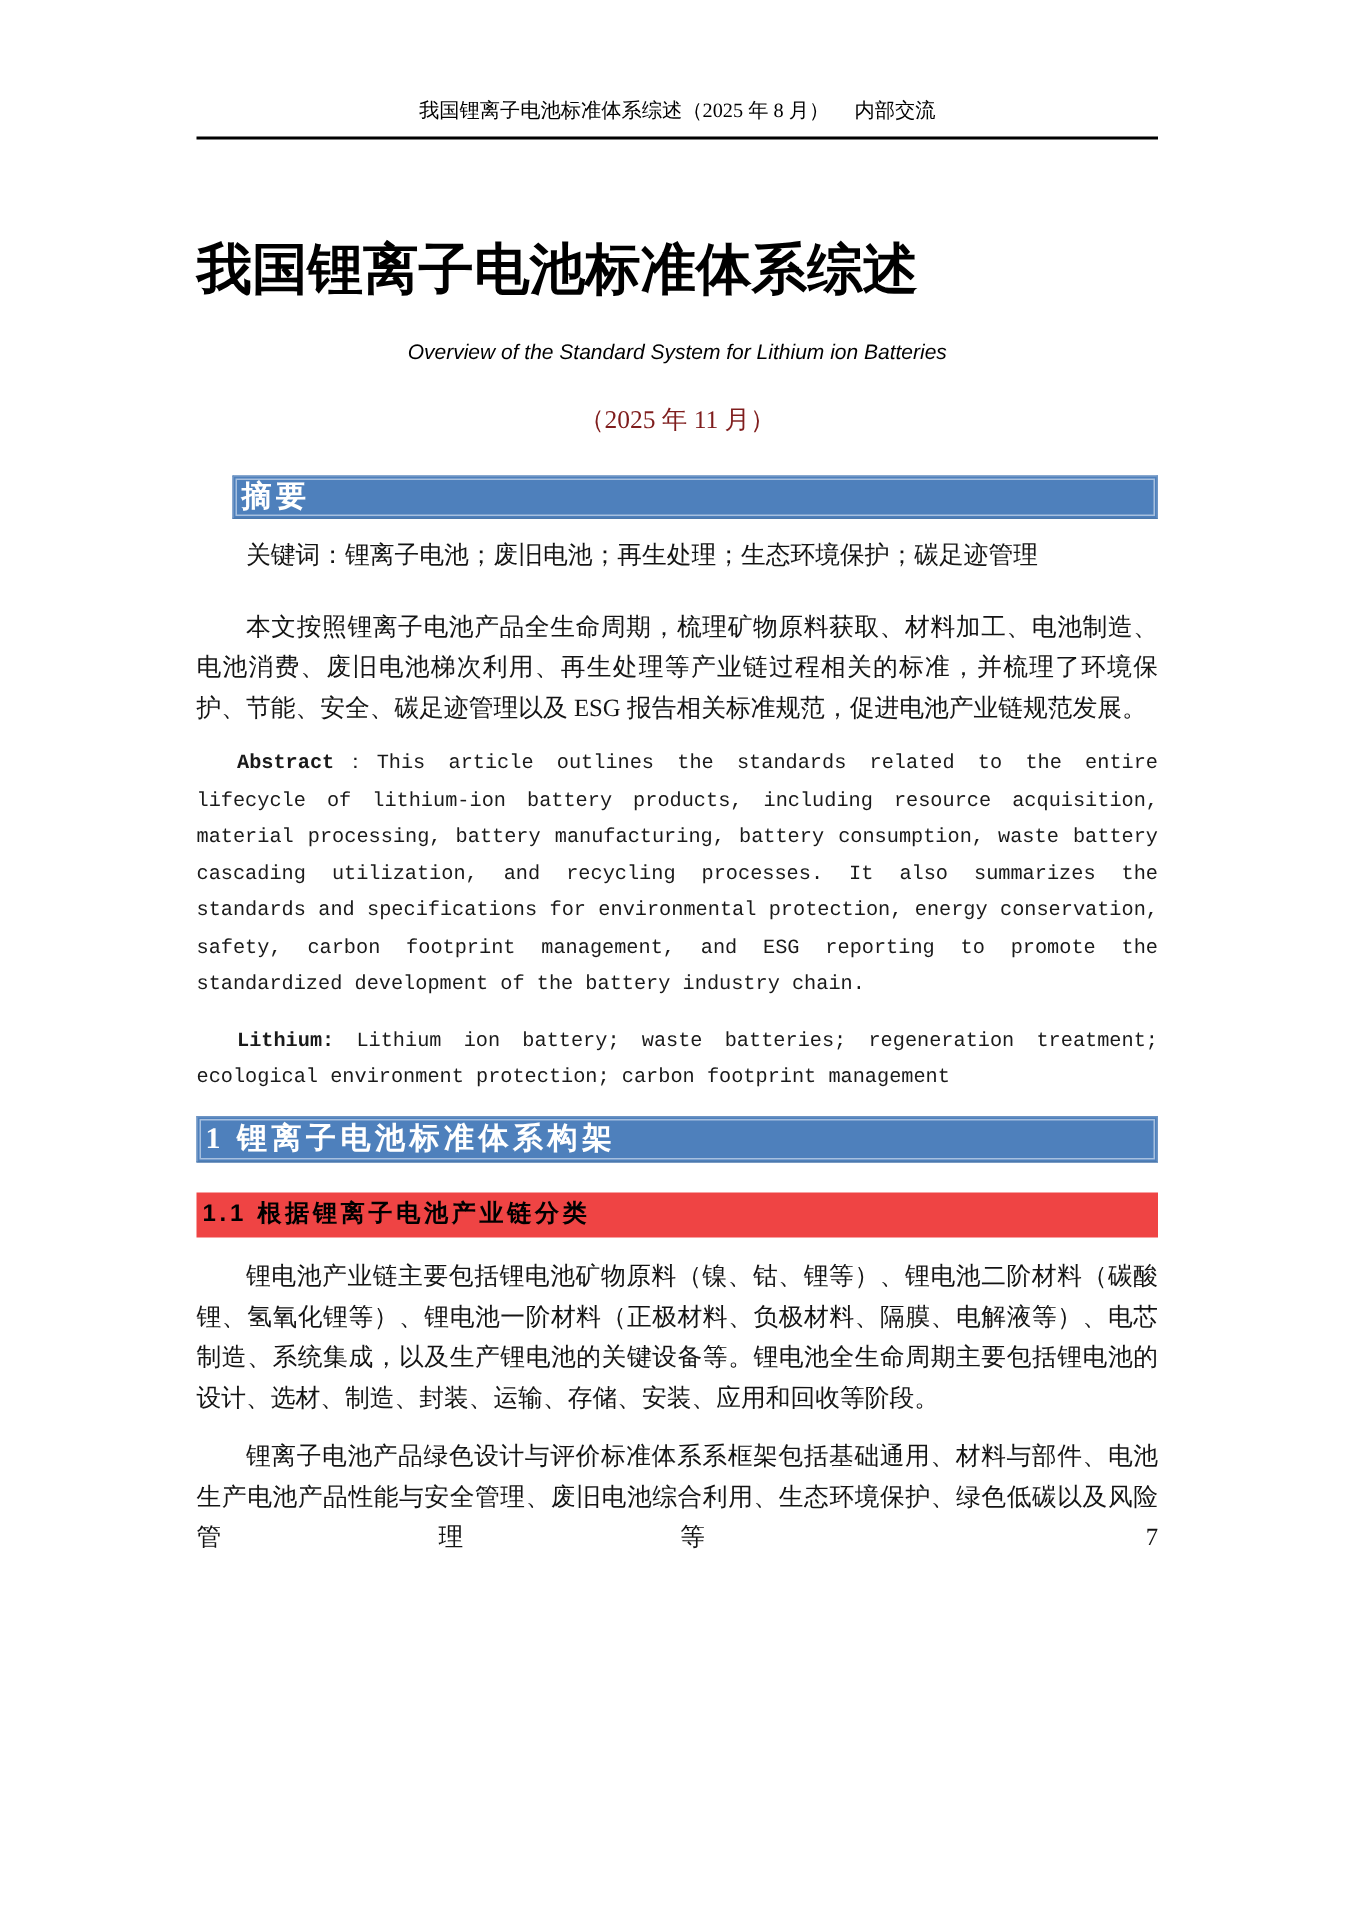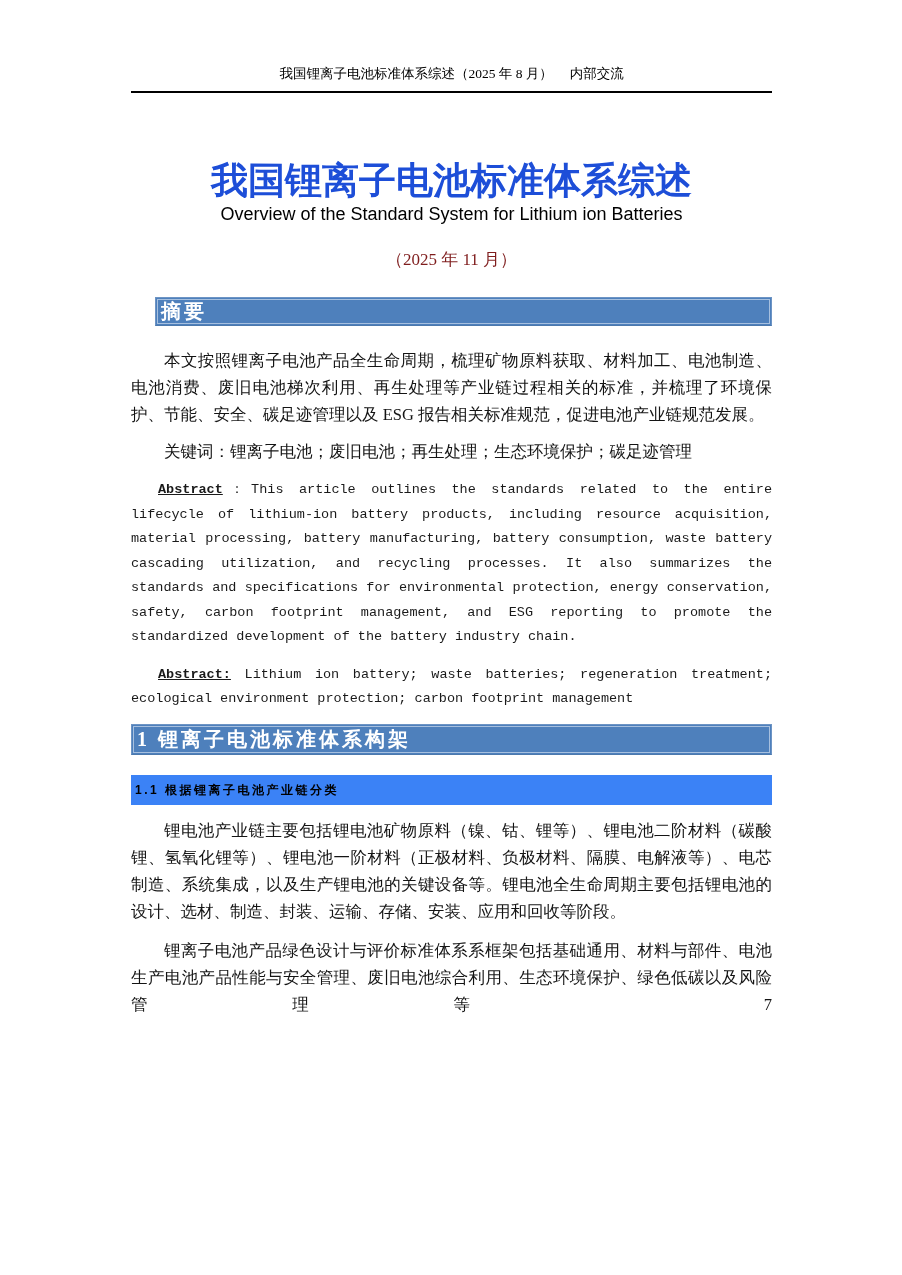--- a/index.html
+++ b/index.html
@@ -18,32 +18,34 @@
     margin-top:64px;
     text-align:center;
     font-size:13.5px;
     line-height:20px;
     color:#000;
     padding-bottom:7px;
     border-bottom:2.5px solid #000;
   }
   .title-cn{
     margin:66px 0 0 0;
-    text-align:center;
+    text-align:left;
     font-size:37px;
     line-height:44px;
     font-weight:bold;
-    color:#1d4ed8;
+    color:#000000;
   }
   .title-en{
+    margin-top:20px;
     text-align:center;
-    font-size:18px;
+    font-size:14px;
     line-height:22px;
     font-family:"Liberation Sans","DejaVu Sans",sans-serif;
     color:#000;
+    font-style:italic;
   }
   .date-line{
     margin-top:24px;
     text-align:center;
     font-size:17px;
     line-height:22px;
     color:#7f1d1d;
   }
   .banner-blue{
     background:#4e80bc;
@@ -64,24 +66,24 @@
     margin-top:26px;
     margin-left:24px;
   }
   .banner-section{
     margin-top:12px;
     height:31px;
     line-height:29px;
   }
   .banner-light{
     margin-top:20px;
-    background:#3b82f6;
+    background:#ef4444;
     color:#000;
     font-weight:bold;
-    font-size:12px;
+    font-size:16px;
     height:30px;
     line-height:30px;
     padding-left:4px;
     letter-spacing:2.5px;
     font-family:"Liberation Sans","DejaVu Sans",sans-serif;
     box-sizing:border-box;
   }
   p.cn{
     margin:12px 0 0 0;
     font-size:16.5px;
@@ -95,21 +97,21 @@
   p.cn.cont{text-align-last:justify;}
   p.en{
     margin:13px 0 0 0;
     font-family:"Liberation Mono","DejaVu Sans Mono",monospace;
     font-size:13.5px;
     line-height:24.5px;
     text-align:justify;
     text-indent:2em;
     color:#1a1a1a;
   }
-  p.en b{font-weight:bold;text-decoration:underline;}
+  p.en b{font-weight:bold;}
   .page-number{
     position:absolute;
     top:1134px;
     right:136px;
     font-size:12.5px;
     font-family:"Liberation Sans","DejaVu Sans",sans-serif;
     color:#000;
   }
 </style>
 </head>
@@ -120,27 +122,27 @@
   <div class="doc-header">我国锂离子电池标准体系综述（2025 年 8 月）　 内部交流</div>
 
   <h1 class="title-cn">我国锂离子电池标准体系综述</h1>
 
   <div class="title-en">Overview of the Standard System for Lithium ion Batteries</div>
 
   <div class="date-line">（2025 年 11 月）</div>
 
   <div class="banner-blue banner-abstract">摘要</div>
 
+  <p class="cn kwline">关键词：锂离子电池；废旧电池；再生处理；生态环境保护；碳足迹管理</p>
+
   <p class="cn first">本文按照锂离子电池产品全生命周期，梳理矿物原料获取、材料加工、电池制造、电池消费、废旧电池梯次利用、再生处理等产业链过程相关的标准，并梳理了环境保护、节能、安全、碳足迹管理以及 ESG 报告相关标准规范，促进电池产业链规范发展。</p>
-
-  <p class="cn kwline">关键词：锂离子电池；废旧电池；再生处理；生态环境保护；碳足迹管理</p>
 
   <p class="en"><b>Abstract</b><span>：This article outlines the standards related to the entire lifecycle of lithium-ion battery products, including resource acquisition, material processing, battery manufacturing, battery consumption, waste battery cascading utilization, and recycling processes. It also summarizes the standards and specifications for environmental protection, energy conservation, safety, carbon footprint management, and ESG reporting to promote the standardized development of the battery industry chain.</span></p>
 
-  <p class="en"><b>Abstract:</b><span> Lithium ion battery; waste batteries; regeneration treatment; ecological environment protection; carbon footprint management</span></p>
+  <p class="en"><b>Lithium:</b><span> Lithium ion battery; waste batteries; regeneration treatment; ecological environment protection; carbon footprint management</span></p>
 
 
   <div class="banner-blue banner-section">1 锂离子电池标准体系构架</div>
 
   <div class="banner-light">1.1 根据锂离子电池产业链分类</div>
 
   <p class="cn">锂电池产业链主要包括锂电池矿物原料（镍、钴、锂等）、锂电池二阶材料（碳酸锂、氢氧化锂等）、锂电池一阶材料（正极材料、负极材料、隔膜、电解液等）、电芯制造、系统集成，以及生产锂电池的关键设备等。锂电池全生命周期主要包括锂电池的设计、选材、制造、封装、运输、存储、安装、应用和回收等阶段。</p>
 
   <p class="cn cont">锂离子电池产品绿色设计与评价标准体系系框架包括基础通用、材料与部件、电池生产电池产品性能与安全管理、废旧电池综合利用、生态环境保护、绿色低碳以及风险管理等 7</p>
 

